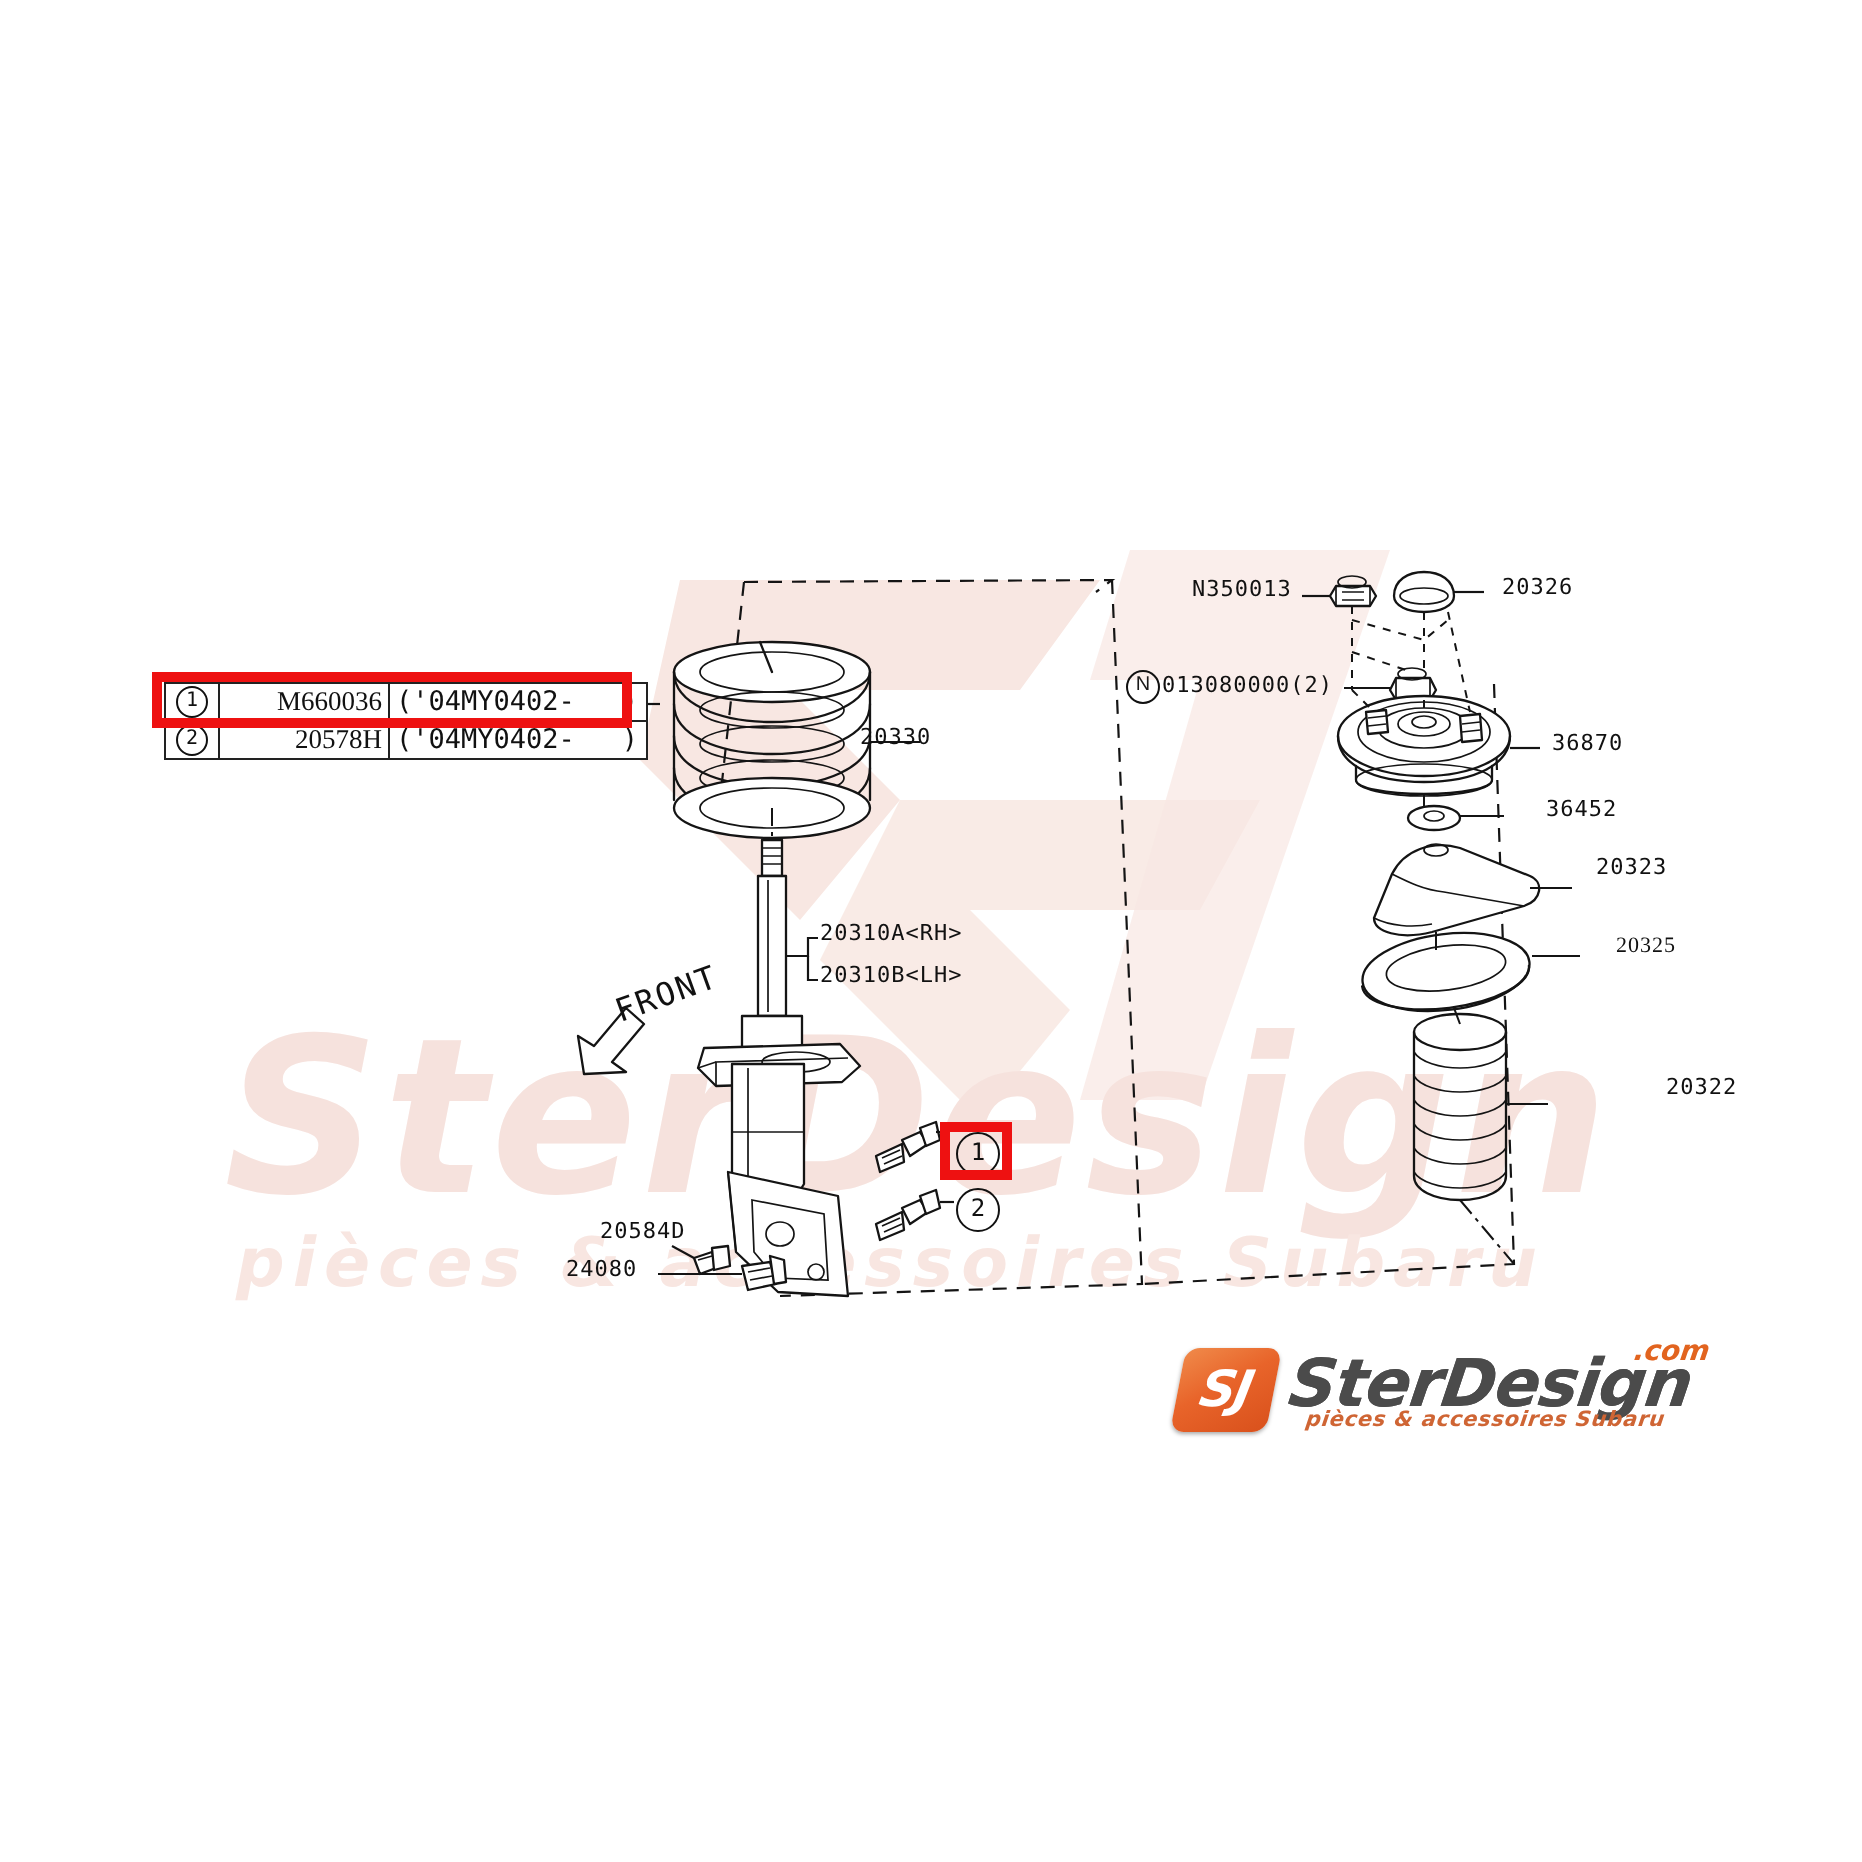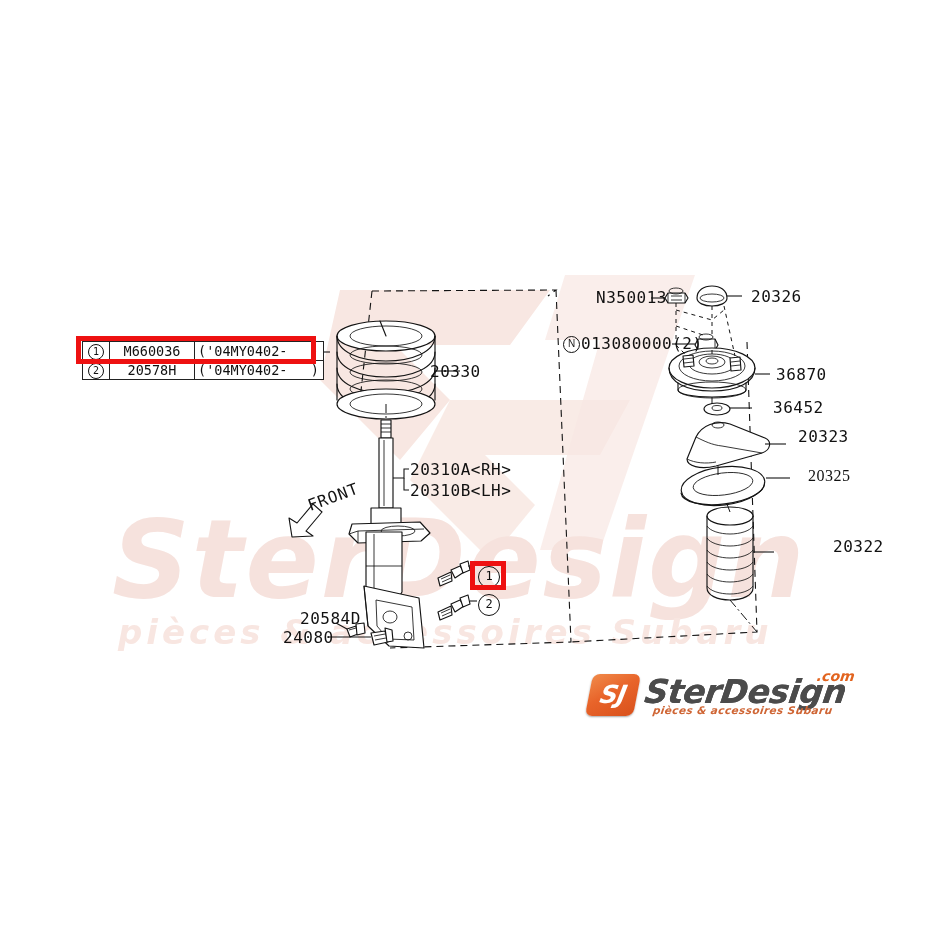--- a/index.html
+++ b/index.html
@@ -60,21 +60,21 @@
     top: 250px;
     width: 420px;
     height: 330px;
     pointer-events: none;
   }
 
   
   .lbl {
     position: absolute;
     font-family: "DejaVu Sans Mono", monospace;
-    font-size: 16px;
+    font-size: 11px;
     letter-spacing: 0.5px;
     color: #111;
     white-space: nowrap;
     line-height: 1.15;
   }
 
   
   #parts-table {
     position: absolute;
     left: 82px;
@@ -86,21 +86,21 @@
   }
   #parts-table td {
     border: 1px solid #222;
     padding: 0 3px;
     height: 18px;
     line-height: 18px;
     white-space: nowrap;
     color: #111;
   }
   td.c-idx { width: 20px; text-align: center; padding: 0; }
-  td.c-pn  { width: 78px; text-align: center; }
+  td.c-pn  { width: 78px; text-align: right; font-family: Liberation Serif, serif; }
   td.c-date{ width: 122px; text-align: left; position: relative; }
   td.c-date .arrowend {
     position: absolute;
     right: 4px;
     top: 0;
   }
   .circnum {
     display: inline-block;
     width: 14px;
     height: 14px;

